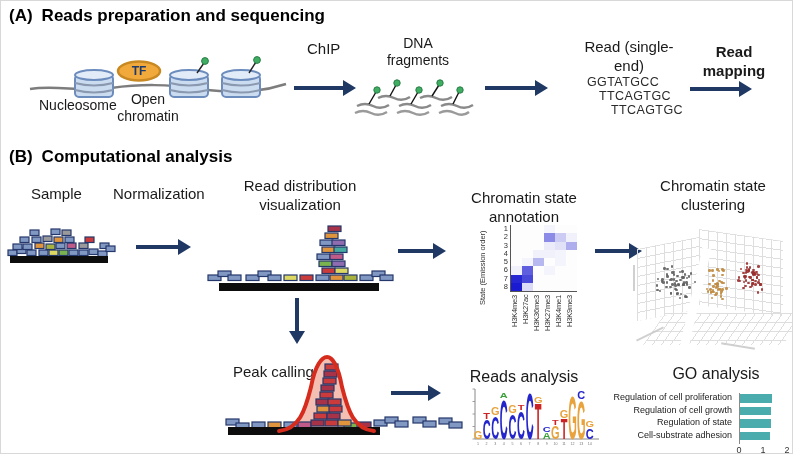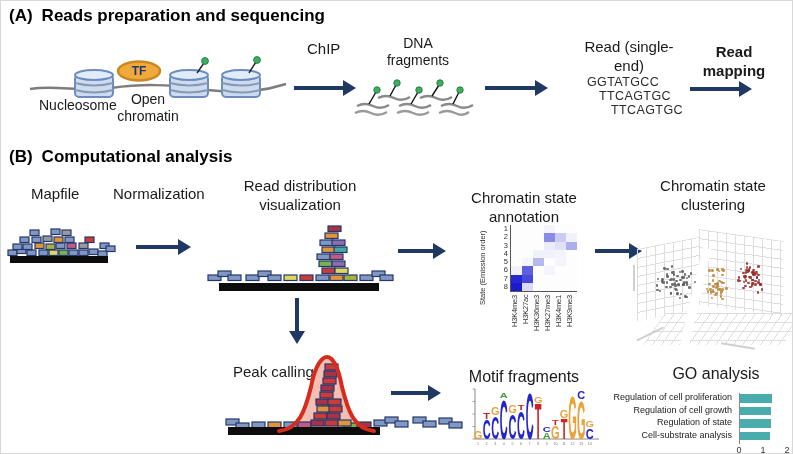--- a/index.html
+++ b/index.html
@@ -132,21 +132,21 @@
   <div class="arr right" style="left:689px;top:80px;width:62px;">
       <div class="shaft"></div>
       <div class="head"></div>
     </div>
 
   <div class="abs panel-title" style="left:8px;top:146px;">
     <span>(B)</span>
     <span>Computational analysis</span>
   </div>
 
-  <div class="abs lbl15" style="left:30px;top:183px;">Mapfile</div>
+  <div class="abs lbl15" style="left:30px;top:183px;">Sample</div>
   <svg class="abs" style="left:4px;top:224px;" width="112" height="42" viewBox="0 0 112 42">
     <g id="mapfile-rects">
         <rect x="3" y="25" width="9" height="5.5" fill="#8098c2" stroke="#25386b" stroke-width="1.2"></rect>
         <rect x="12" y="23" width="9" height="5.5" fill="#8098c2" stroke="#25386b" stroke-width="1.2"></rect>
         <rect x="22" y="25" width="9" height="5.5" fill="#8098c2" stroke="#25386b" stroke-width="1.2"></rect>
         <rect x="34" y="25" width="9" height="5.5" fill="#8098c2" stroke="#25386b" stroke-width="1.2"></rect>
         <rect x="44" y="25" width="9" height="5.5" fill="#ddd862" stroke="#25386b" stroke-width="1.2"></rect>
         <rect x="54" y="25" width="9" height="5.5" fill="#7ab24d" stroke="#25386b" stroke-width="1.2"></rect>
         <rect x="64" y="25" width="9" height="5.5" fill="#8098c2" stroke="#25386b" stroke-width="1.2"></rect>
         <rect x="74" y="25" width="9" height="5.5" fill="#8098c2" stroke="#25386b" stroke-width="1.2"></rect>
@@ -500,21 +500,21 @@
       </g>
     <rect x="3" y="78" width="152" height="8" fill="#0d0d0d"></rect>
     <path d="M54,82 C74,80 80,62 86,38 C90,16 97,8 102,8 C107,8 113,16 117,38 C123,62 129,80 149,82" fill="none" stroke="#d62c1e" stroke-width="4" stroke-linecap="round"></path>
   </svg>
 
   <div class="arr right" style="left:390px;top:384px;width:50px;">
       <div class="shaft"></div>
       <div class="head"></div>
     </div>
 
-  <div class="abs lbl15 ctr" style="left:458px;top:366px;width:130px;font-size:16px;">Motif fragments</div>
+  <div class="abs lbl15 ctr" style="left:458px;top:366px;width:130px;font-size:16px;">Reads analysis</div>
   <svg class="abs" style="left:458px;top:384px;" width="148" height="70" viewBox="0 0 148 70" id="motif-svg">
     <line x1="16" y1="4" x2="16" y2="54" stroke="#888" stroke-width="1"></line>
     <line x1="16" y1="54" x2="140" y2="54" stroke="#888" stroke-width="1"></line>
     <line x1="13.5" x2="16" y1="4" y2="4" stroke="#888" stroke-width="0.8"></line>
       <line x1="13.5" x2="16" y1="16.5" y2="16.5" stroke="#888" stroke-width="0.8"></line>
       <line x1="13.5" x2="16" y1="29" y2="29" stroke="#888" stroke-width="0.8"></line>
       <line x1="13.5" x2="16" y1="41.5" y2="41.5" stroke="#888" stroke-width="0.8"></line>
       <line x1="13.5" x2="16" y1="54" y2="54" stroke="#888" stroke-width="0.8"></line>
       <g id="motif-letters">
         <text text-anchor="middle" font-size="10" font-weight="bold" fill="#e8a33d" transform="translate(19,54) scale(1.1,1.022)">G</text>
@@ -561,20 +561,20 @@
 
   <div class="abs lbl15 ctr" style="left:650px;top:363px;width:130px;font-size:16px;">GO analysis</div>
   <div class="abs go-wrap" style="left:598px;top:392px;" id="go-chart">
     <div class="go-axis-v"></div>
   <div class="go-label" style="top: -1px;">Regulation of cell proliferation</div>
       <div class="go-bar" style="top: 1px; width: 32.4px; background: rgb(74, 172, 172);"></div>
       <div class="go-label" style="top: 11.5px;">Regulation of cell growth</div>
       <div class="go-bar" style="top: 13.5px; width: 31.2px; background: rgb(74, 172, 172);"></div>
       <div class="go-label" style="top: 24px;">Regulation of state</div>
       <div class="go-bar" style="top: 26px; width: 31.2px; background: rgb(74, 172, 172);"></div>
-      <div class="go-label" style="top: 36.5px;">Cell-substrate analysis</div>
+      <div class="go-label" style="top: 36.5px;">Cell-substrate adhesion</div>
       <div class="go-bar" style="top: 38.5px; width: 30px; background: rgb(74, 172, 172);"></div>
       <div class="go-tick" style="left: 137.5px;">0</div>
       <div class="go-tick" style="left: 161.5px;">1</div>
       <div class="go-tick" style="left: 185.5px;">2</div>
     </div>
 
 </div>
 
 </body></html>

